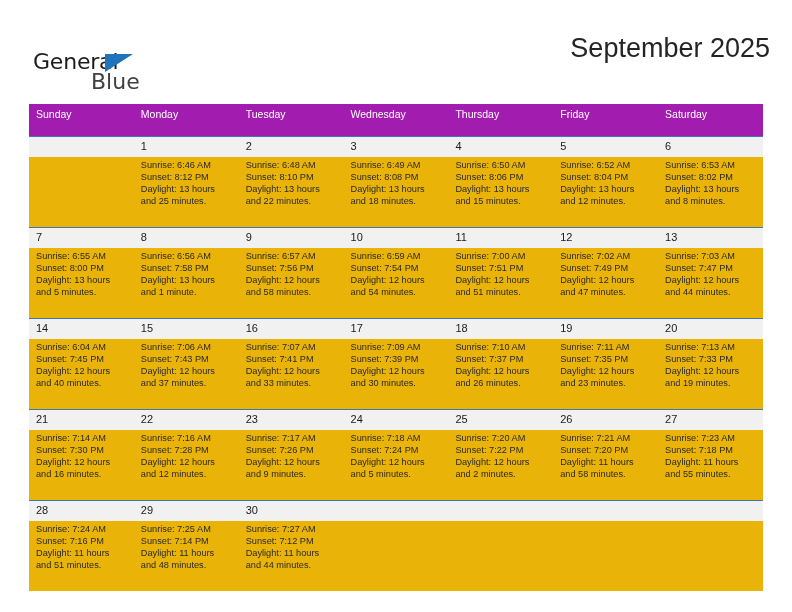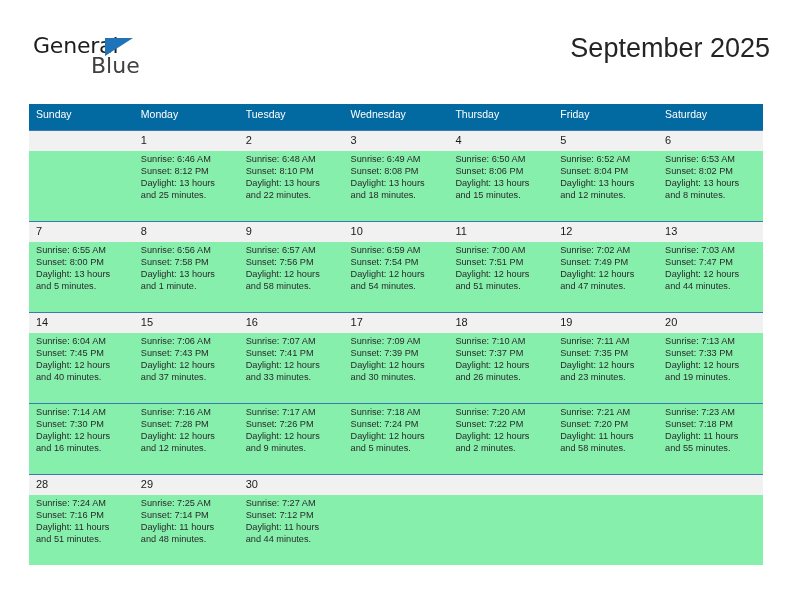--- a/index.html
+++ b/index.html
@@ -25,21 +25,21 @@
   
   .topbar {
     position: absolute;
     left: 0; top: 0;
     width: 792px;
     height: 98px;
   }
   .logo {
     position: absolute;
     left: 33px;
-    top: 34px;
+    top: 50px;
     width: 200px;
     height: 48px;
   }
   .logo-general {
     position: absolute;
     left: 0; top: 0;
     font-size: 22px;
     letter-spacing: -0.2px;
     color: #1c1c1c;
     font-family: "DejaVu Sans", sans-serif;
@@ -90,26 +90,26 @@
   
   .cal {
     position: absolute;
     left: 29px;
     top: 104px;
     width: 734px;
     border-collapse: collapse;
     table-layout: fixed;
   }
   .cal th {
-    background: #0369a1;
+    background: #a21caf;
     color: #ffffff;
     font-size: 10.5px;
     font-weight: 400;
     text-align: left;
-    padding: 4px 0 10px 7px;
+    padding: 4px 0 16px 7px;
     height: 11px;
     line-height: 12px;
     border: none;
   }
   .cal col { width: 104.857px; }
 
   .week-sep td {
     padding: 0;
     height: 1px;
     line-height: 1px;
@@ -126,21 +126,21 @@
     background: #f1f1f1;
     font-size: 11px;
     color: #1a1a1a;
     padding: 3px 0 3px 7px;
     height: 14px;
     line-height: 13px;
     vertical-align: top;
     border: none;
   }
   .body-row td {
-    background: #86efac;
+    background: #eab308;
     font-size: 9.2px;
     color: #2a2a2a;
     padding: 3px 4px 9px 7px;
     height: 58px;
     line-height: 11.9px;
     vertical-align: top;
     border: none;
   }
   .body-row td div { white-space: nowrap; }
 </style>
@@ -357,20 +357,29 @@
             <div>Sunset: 7:33 PM</div>
             <div>Daylight: 12 hours</div>
             <div>and 19 minutes.</div>
           </td>
         </tr>
         <tr class="week-sep">
           <td colspan="7">
             <div class="sep-inner"></div>
           </td>
         </tr>
+        <tr class="num-row">
+          <td>21</td>
+          <td>22</td>
+          <td>23</td>
+          <td>24</td>
+          <td>25</td>
+          <td>26</td>
+          <td>27</td>
+        </tr>
         <tr class="body-row">
           <td>
             <div>Sunrise: 7:14 AM</div>
             <div>Sunset: 7:30 PM</div>
             <div>Daylight: 12 hours</div>
             <div>and 16 minutes.</div>
           </td>
           <td>
             <div>Sunrise: 7:16 AM</div>
             <div>Sunset: 7:28 PM</div>

